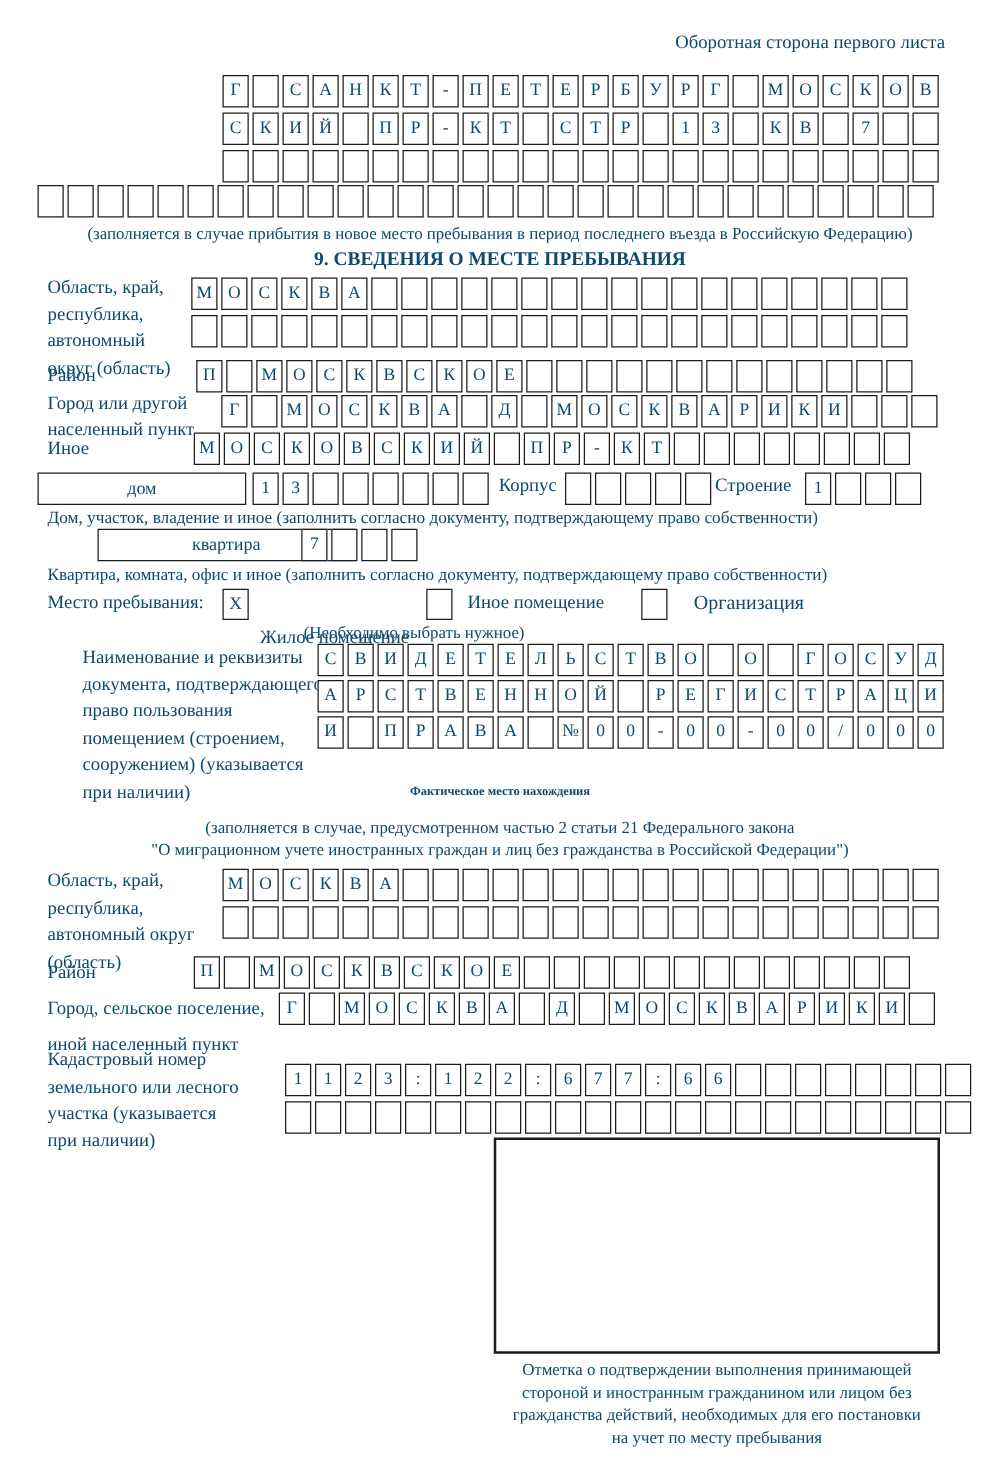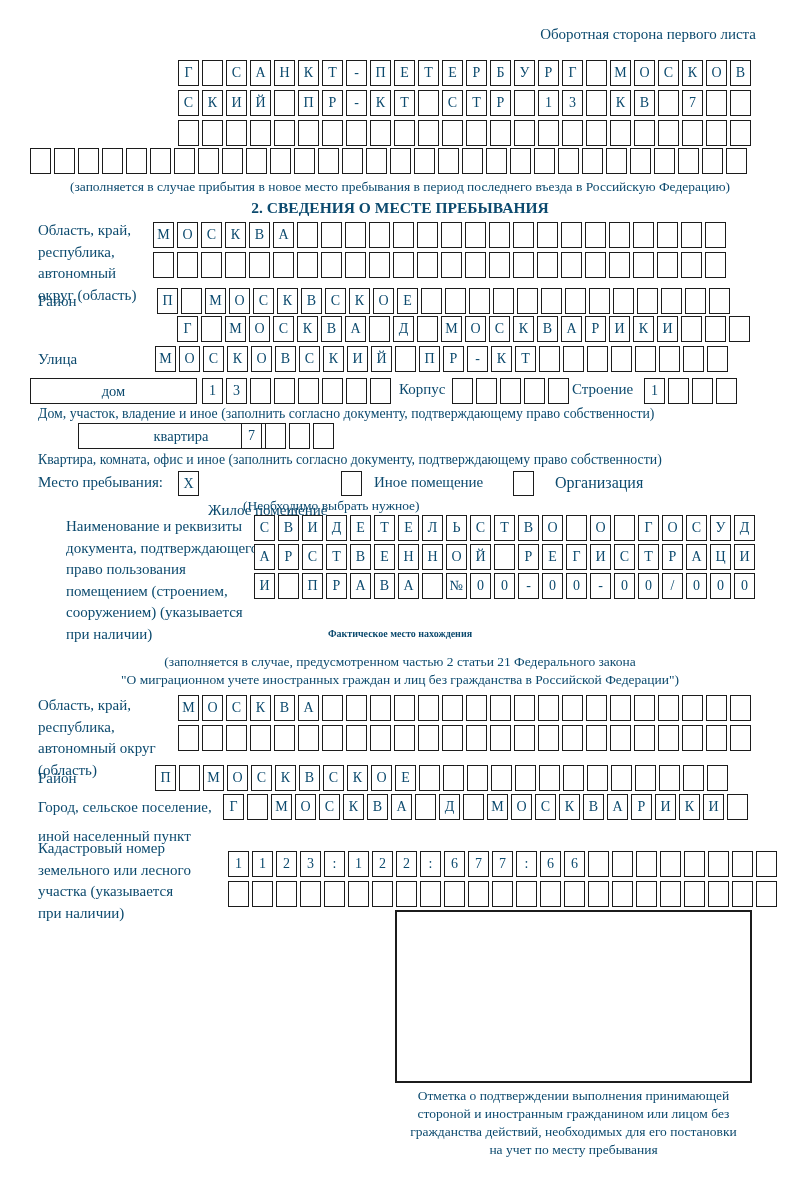--- a/index.html
+++ b/index.html
@@ -132,21 +132,21 @@
       <div class="cell"></div>
       <div class="cell"></div>
       <div class="cell"></div>
       <div class="cell"></div>
       <div class="cell"></div>
       <div class="cell"></div>
       <div class="cell"></div>
     </div>
   <div class="abs caption center" style="top:178px;font-size:13.5px;">(заполняется в случае прибытия в новое место пребывания в период последнего въезда в Российскую Федерацию)</div>
 
-  <div class="abs center bold" style="top:199px;font-size:15.5px;">2. СВЕДЕНИЯ О МЕСТЕ ПРЕБЫВАНИЯ</div>
+  <div class="abs center bold" style="top:199px;font-size:15.5px;">9. СВЕДЕНИЯ О МЕСТЕ ПРЕБЫВАНИЯ</div>
 
   <div class="abs lbl" style="left:38px;top:220px;">Область, край,
 республика,
 автономный
 округ (область)</div>
   <div class="cells" style="left:153px;top:222px;">
       <div class="cell">М</div>
       <div class="cell">О</div>
       <div class="cell">С</div>
       <div class="cell">К</div>
@@ -219,20 +219,22 @@
       <div class="cell"></div>
       <div class="cell"></div>
       <div class="cell"></div>
       <div class="cell"></div>
       <div class="cell"></div>
       <div class="cell"></div>
       <div class="cell"></div>
       <div class="cell"></div>
     </div>
 
+  <div class="abs lbl" style="left:38px;top:313px;line-height:21px;">Город или другой
+населенный пункт</div>
   <div class="cells" style="left:177px;top:316px;">
       <div class="cell">Г</div>
       <div class="cell"></div>
       <div class="cell">М</div>
       <div class="cell">О</div>
       <div class="cell">С</div>
       <div class="cell">К</div>
       <div class="cell">В</div>
       <div class="cell">А</div>
       <div class="cell"></div>
@@ -246,21 +248,21 @@
       <div class="cell">А</div>
       <div class="cell">Р</div>
       <div class="cell">И</div>
       <div class="cell">К</div>
       <div class="cell">И</div>
       <div class="cell"></div>
       <div class="cell"></div>
       <div class="cell"></div>
     </div>
 
-  <div class="abs lbl" style="left:38px;top:349px;">Улица</div>
+  <div class="abs lbl" style="left:38px;top:349px;">Иное</div>
   <div class="cells" style="left:155px;top:346px;">
       <div class="cell">М</div>
       <div class="cell">О</div>
       <div class="cell">С</div>
       <div class="cell">К</div>
       <div class="cell">О</div>
       <div class="cell">В</div>
       <div class="cell">С</div>
       <div class="cell">К</div>
       <div class="cell">И</div>

